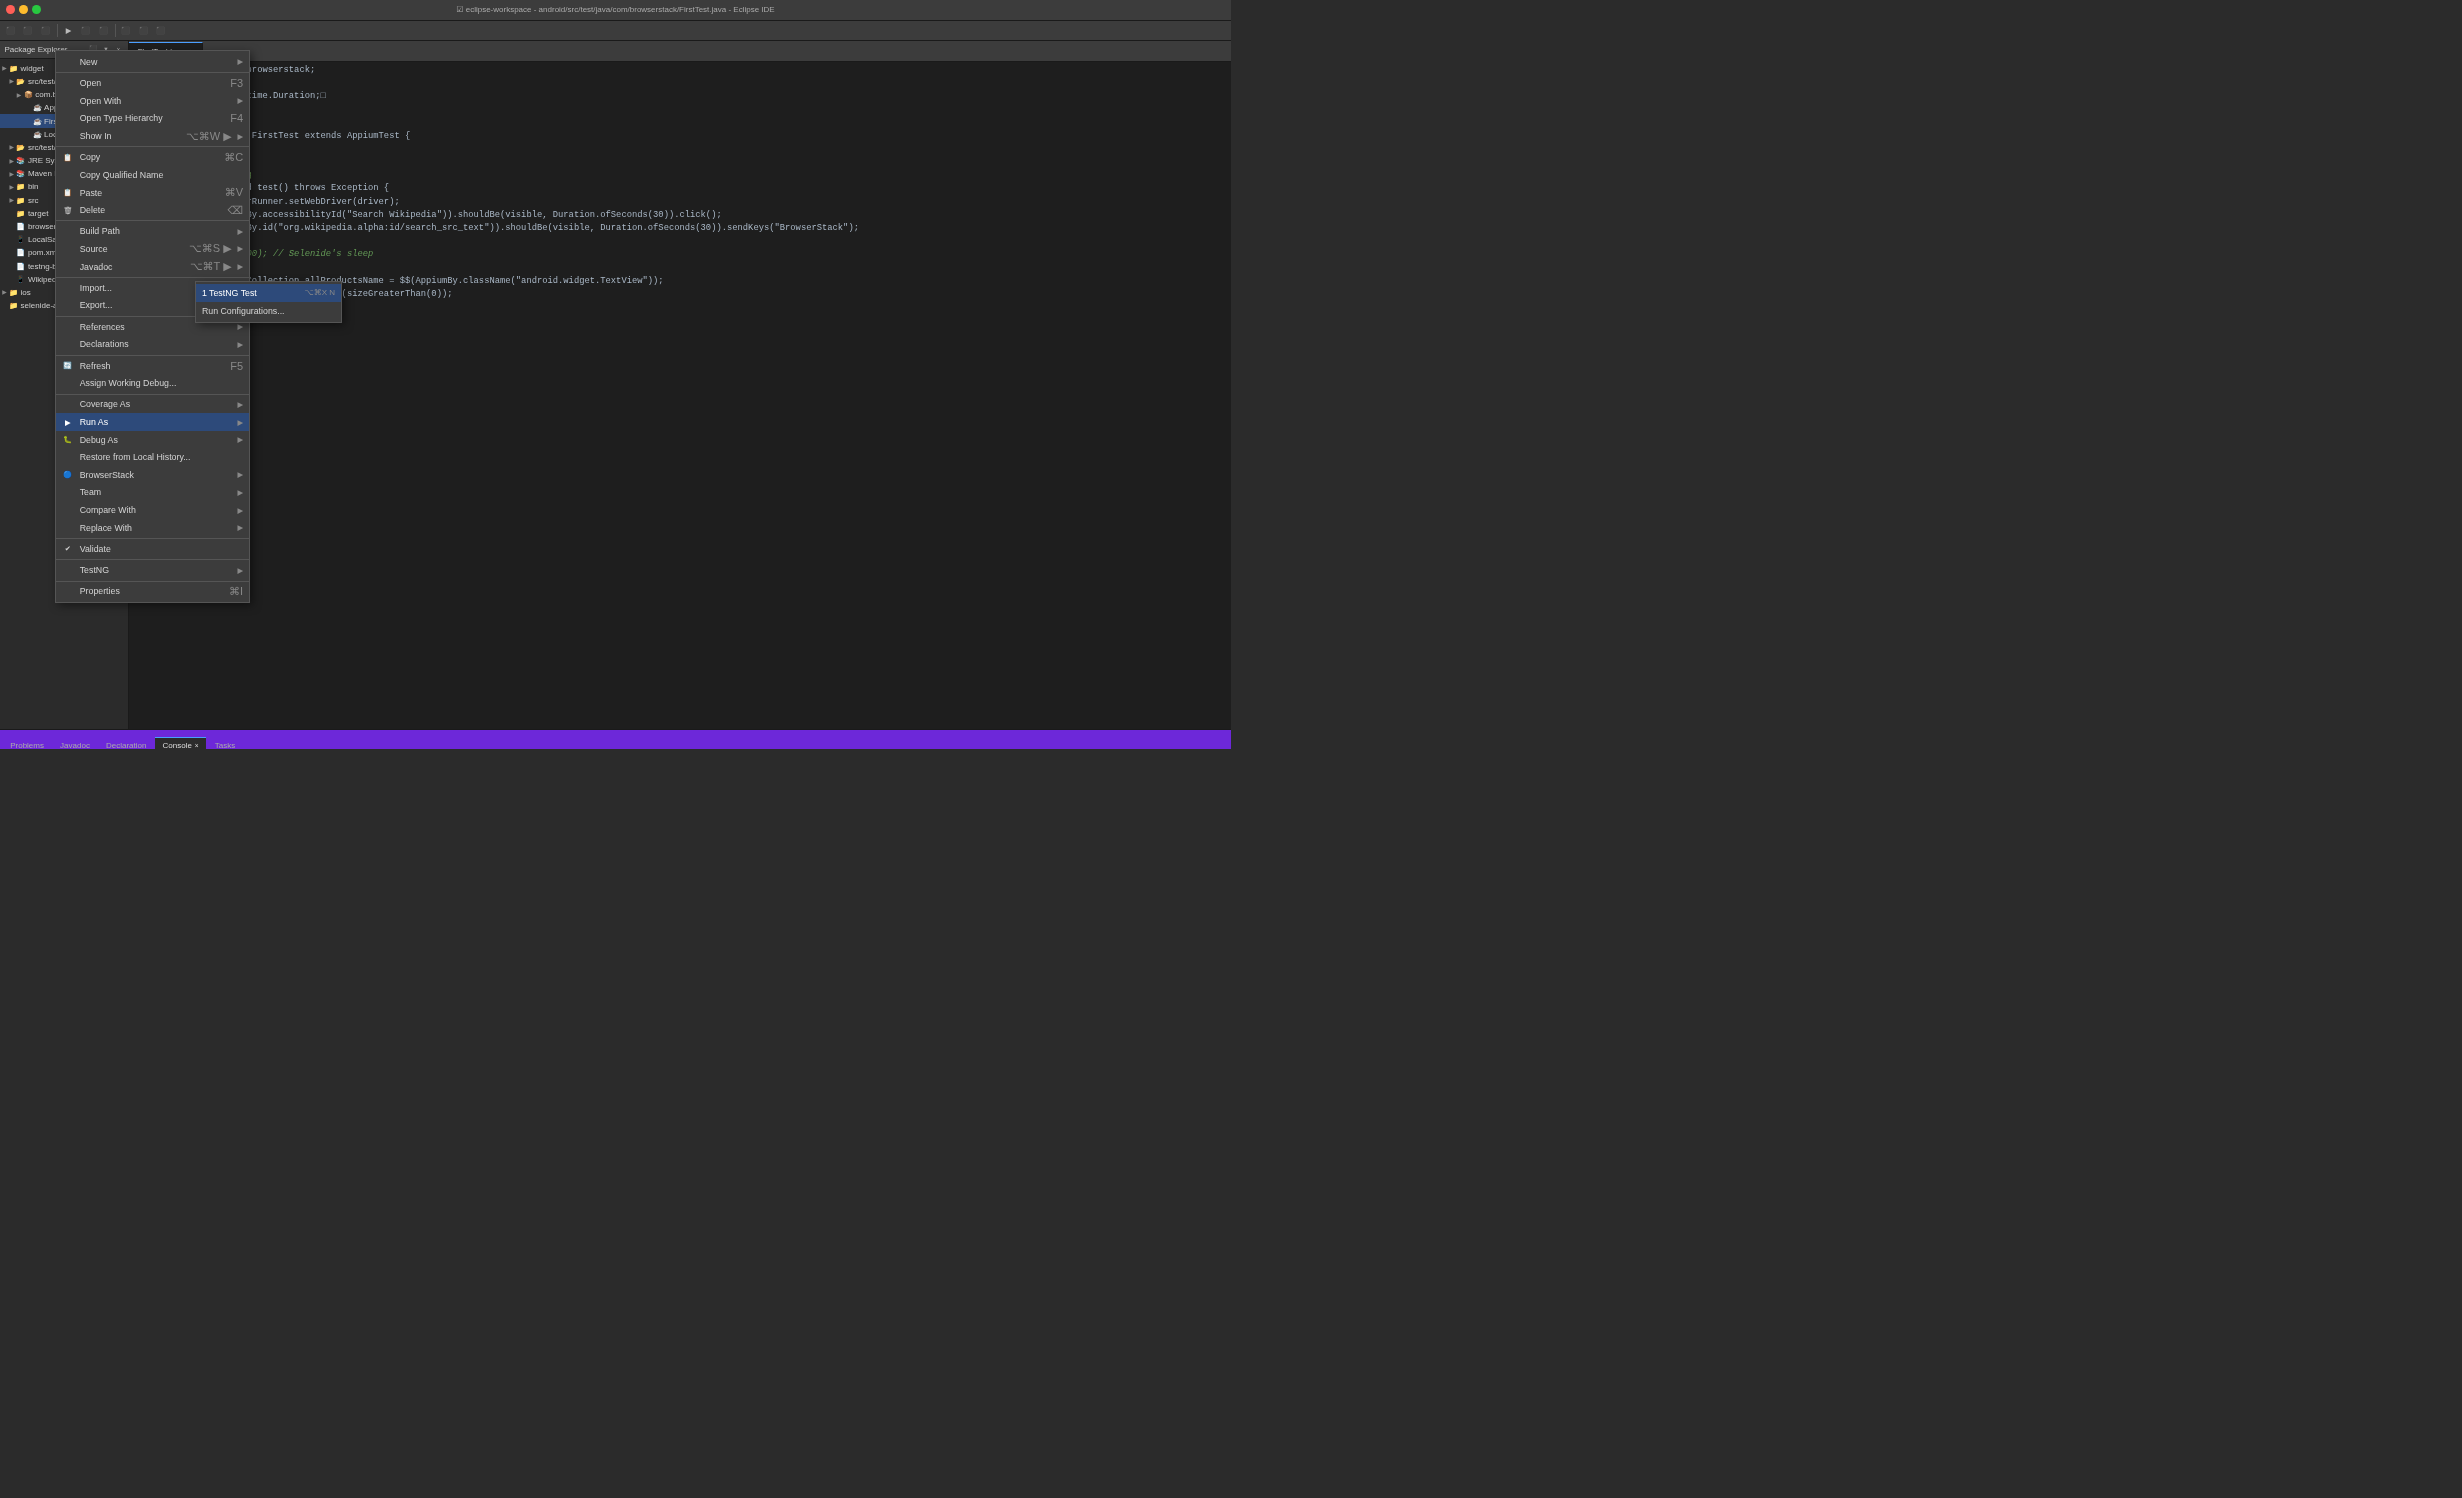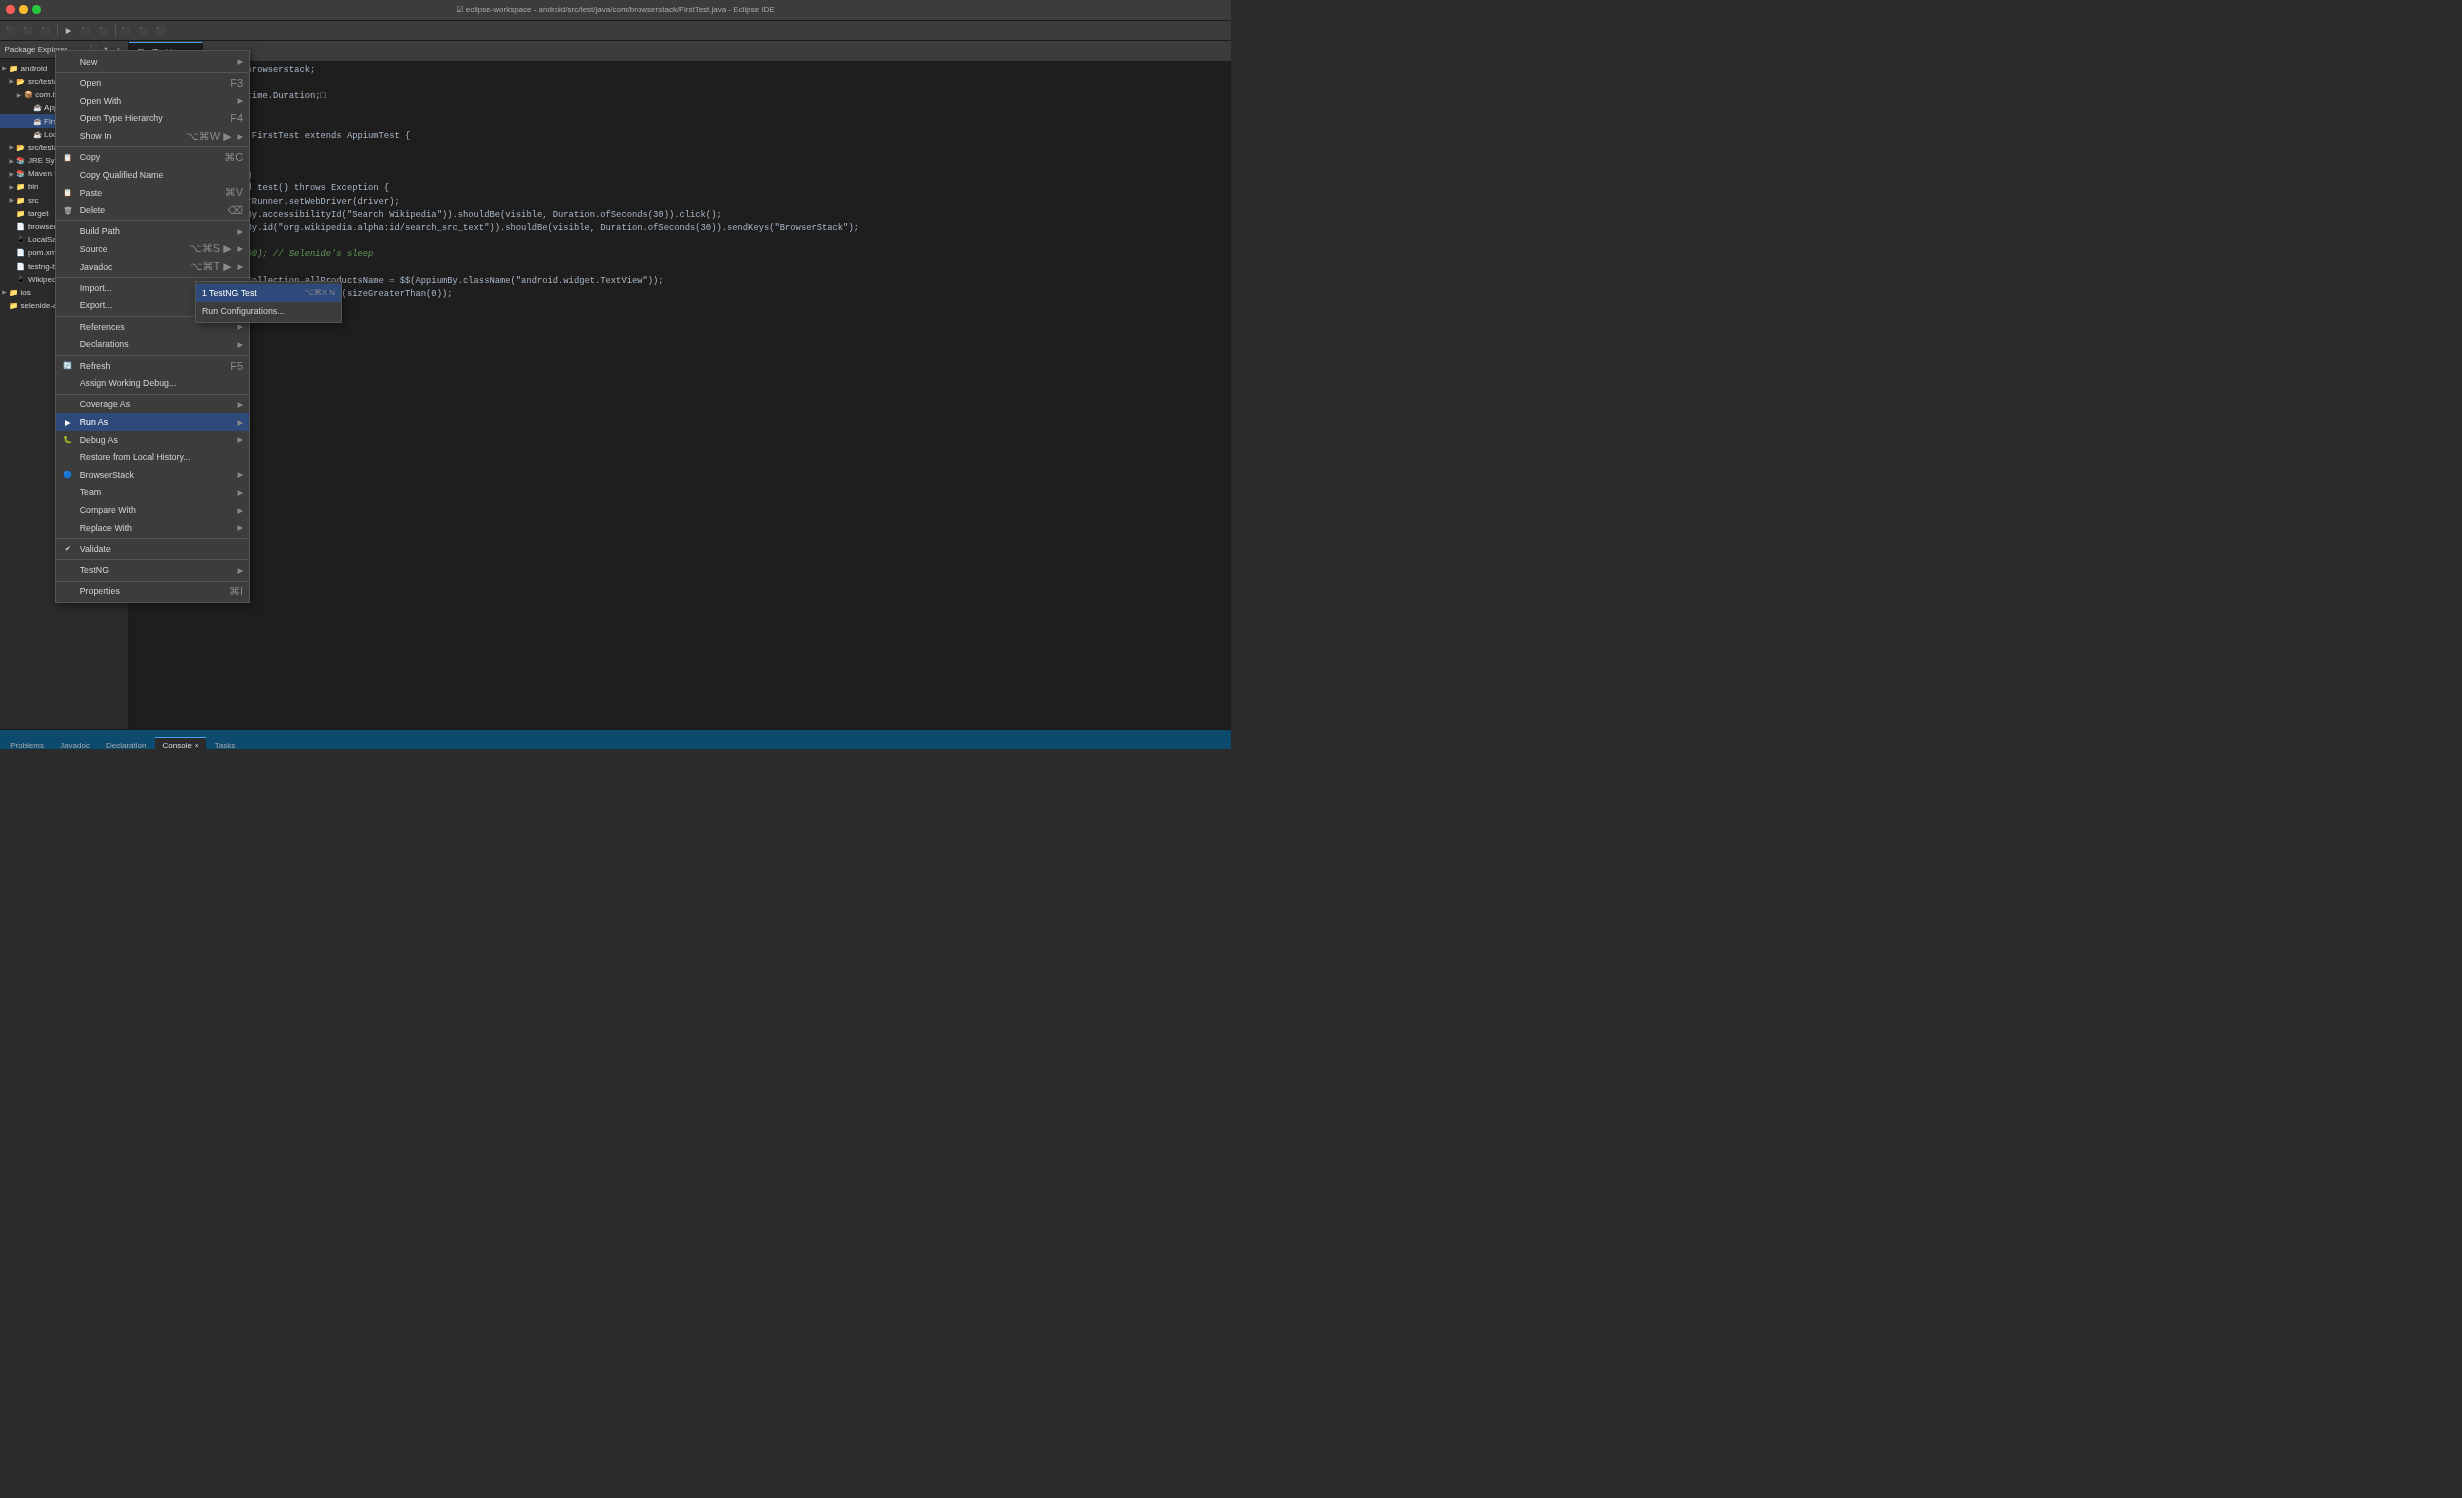--- a/index.html
+++ b/index.html
@@ -245,21 +245,21 @@
     
     .bottom-panel {
       height: 73px;
       background: #2b2b2b;
       border-top: 0.7px solid #1a1a1a;
       display: flex;
       flex-direction: column;
     }
     .bottom-tabs {
       height: 32px;
-      background: #0c4a6e;
+      background: #6d28d9;
       display: flex;
       align-items: center;
       border-bottom: 0.7px solid #1a1a1a;
       padding: 0 2.9px;
       gap: 1.5px;
     }
     .bottom-tab {
       height: 16px;
       padding: 0 7.3px;
       background: transparent;
@@ -417,21 +417,21 @@
         <button class="sidebar-icon-btn">⬛</button>
         <button class="sidebar-icon-btn">▾</button>
         <button class="sidebar-icon-btn">×</button>
       </div>
     </div>
     <div class="tree-content">
 
     <div class="tree-item" style="padding-left: 0px;">
     <span class="tree-arrow">▶</span>
     <span class="tree-icon">📁</span>
-    <span class="tree-label">android</span>
+    <span class="tree-label">widget</span>
   </div>
         <div class="tree-item" style="padding-left: 7.3px;">
     <span class="tree-arrow">▶</span>
     <span class="tree-icon">📂</span>
     <span class="tree-label">src/test/java</span>
   </div>
         <div class="tree-item" style="padding-left: 14.7px;">
     <span class="tree-arrow">▶</span>
     <span class="tree-icon">📦</span>
     <span class="tree-label">com.browserstack</span>

